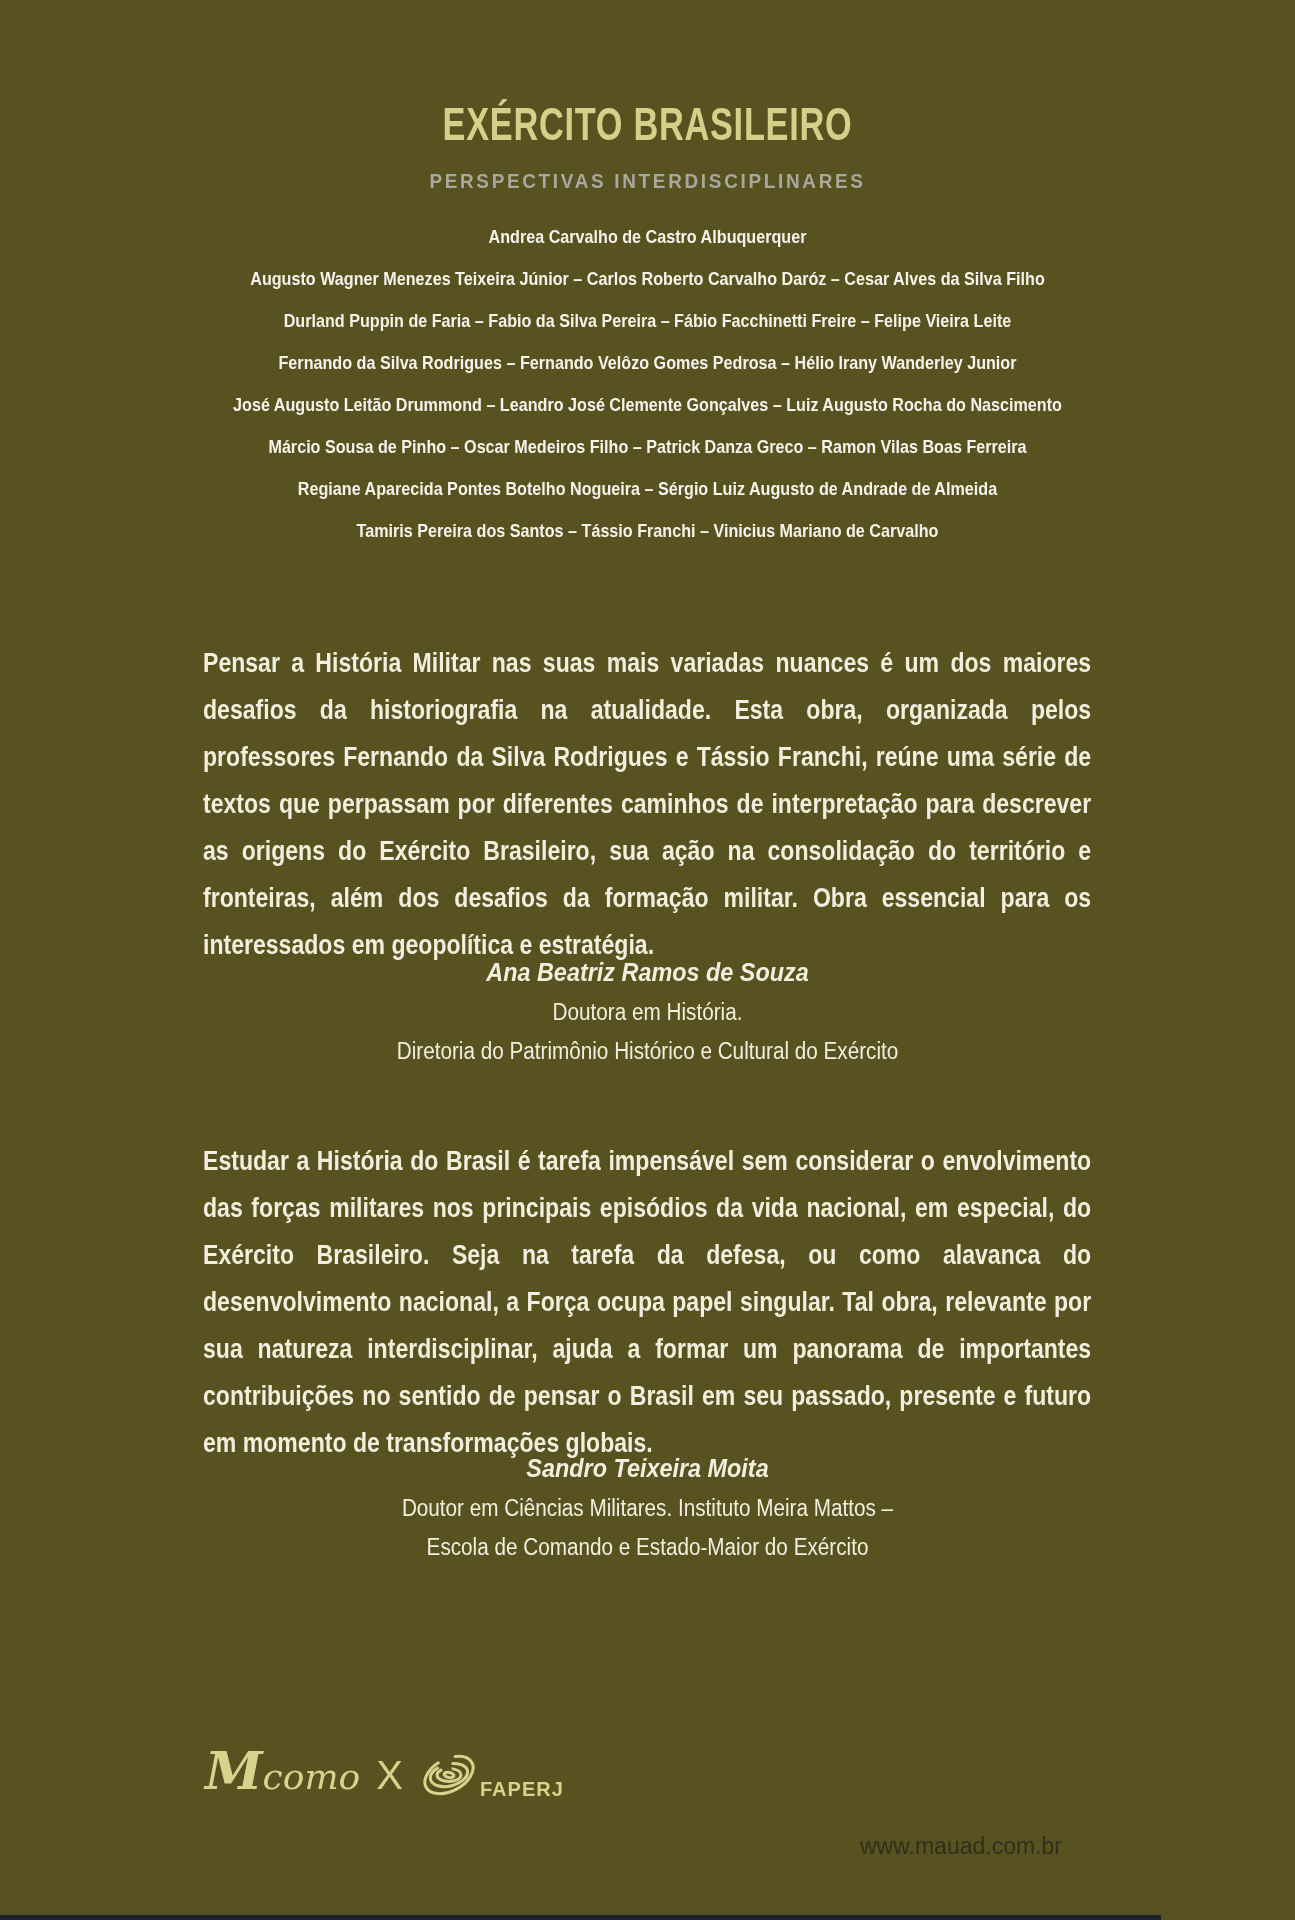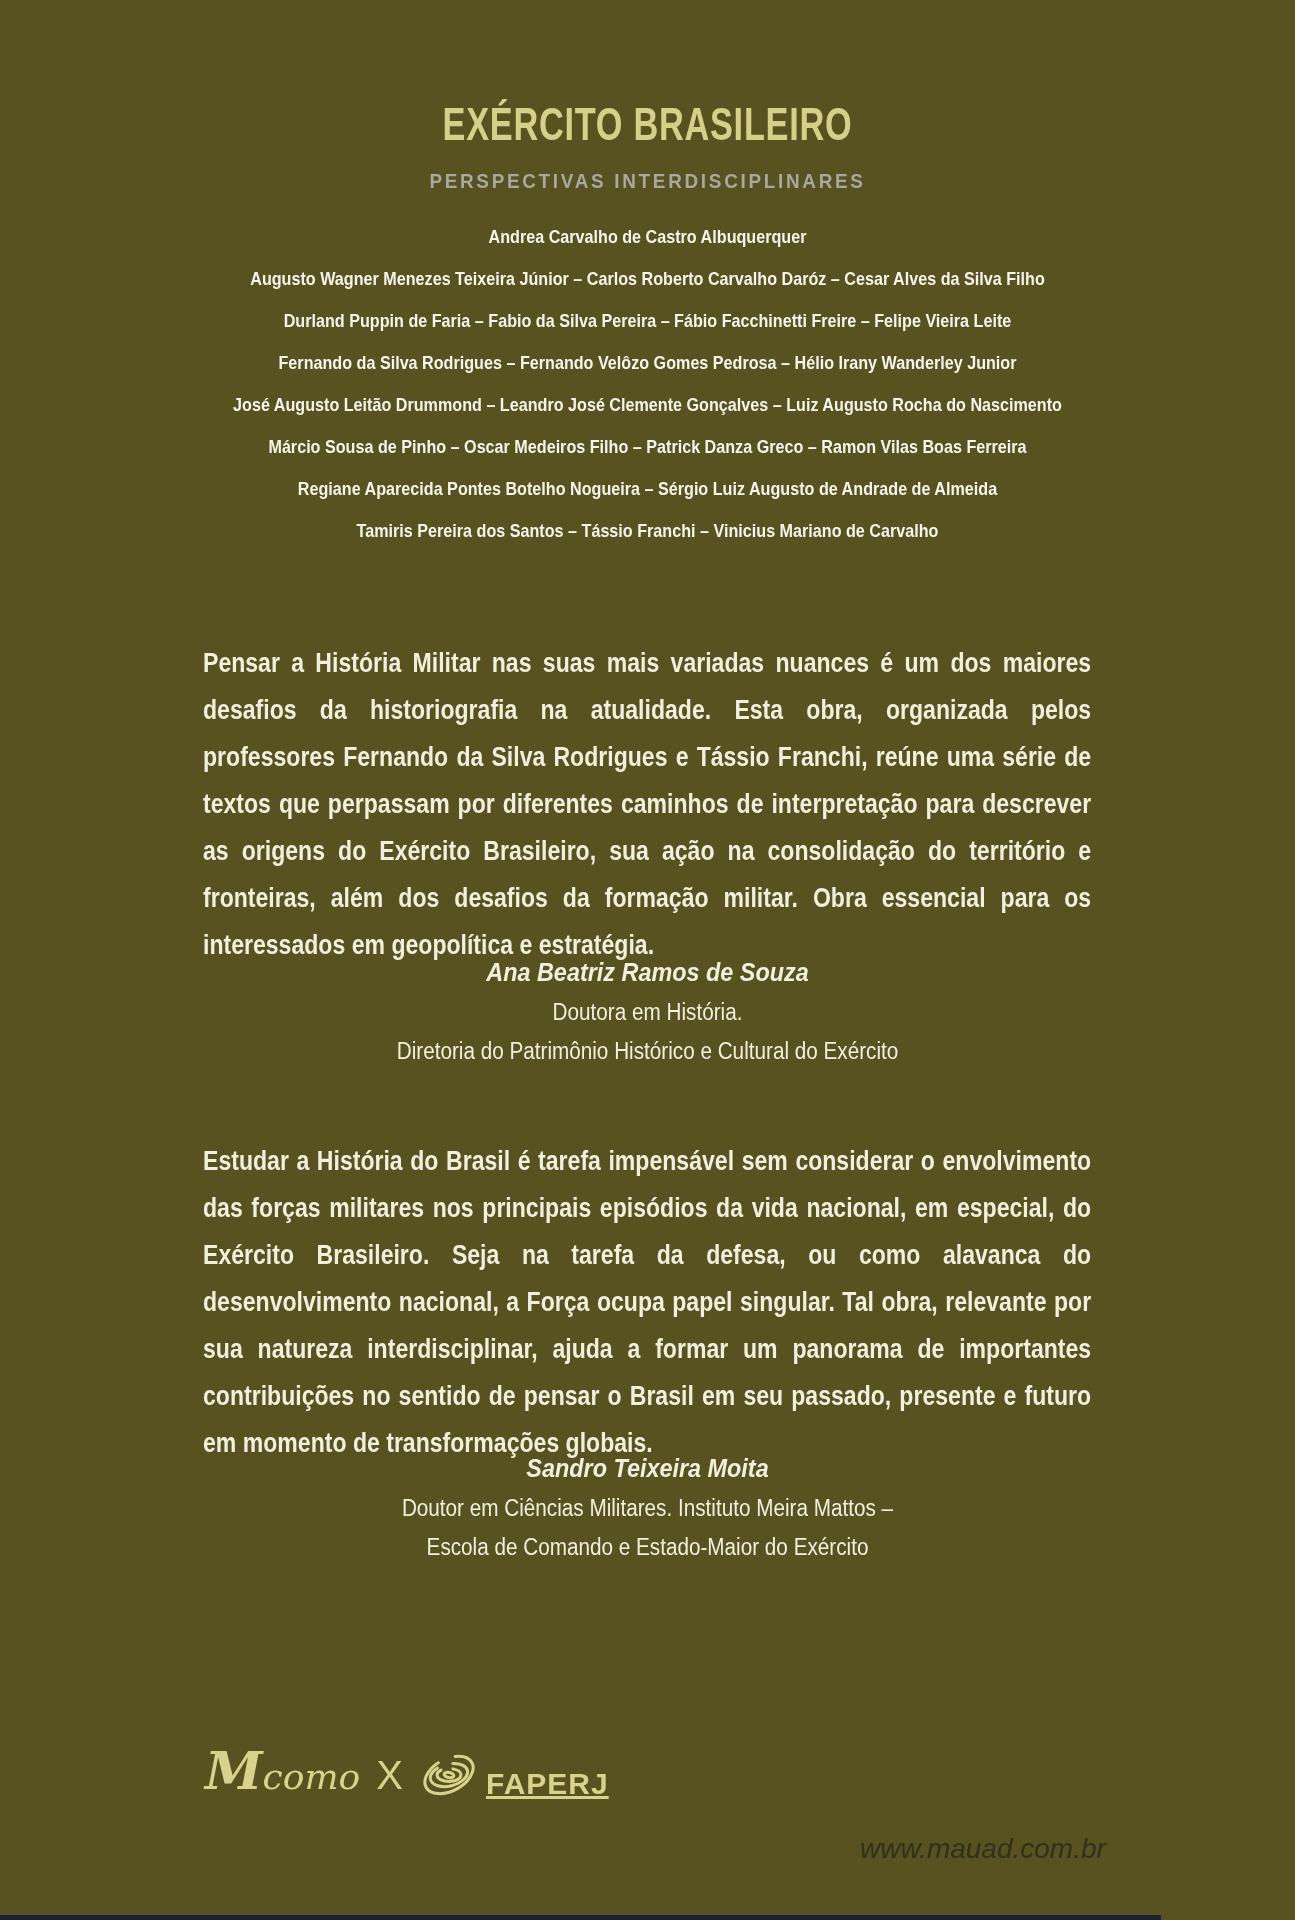--- a/index.html
+++ b/index.html
@@ -104,33 +104,31 @@
     font-weight: normal;
   }
   .faperj {
     position: absolute;
     left: 420px; top: 1748px;
     display: flex;
     align-items: flex-end;
     color: #d8d38c;
   }
   .faperj-text {
-    font-size: 30px;
+    font-size: 20px;
     font-weight: bold;
     letter-spacing: 1px;
-    margin-left: 8px;
+    margin-left: 2px;
     padding-bottom: 5px;
-    text-decoration: underline;
   }
   .website {
     position: absolute;
     top: 1833px; left: 860px;
-    font-size: 28px;
+    font-size: 23px;
     color: #31301d;
-    font-style: italic;
   }
   .bottom-strip {
     position: absolute;
     left: 0; bottom: 0;
     width: 100%; height: 5px;
     background: #1d2130;
   }
 </style>
 </head>
 <body>

